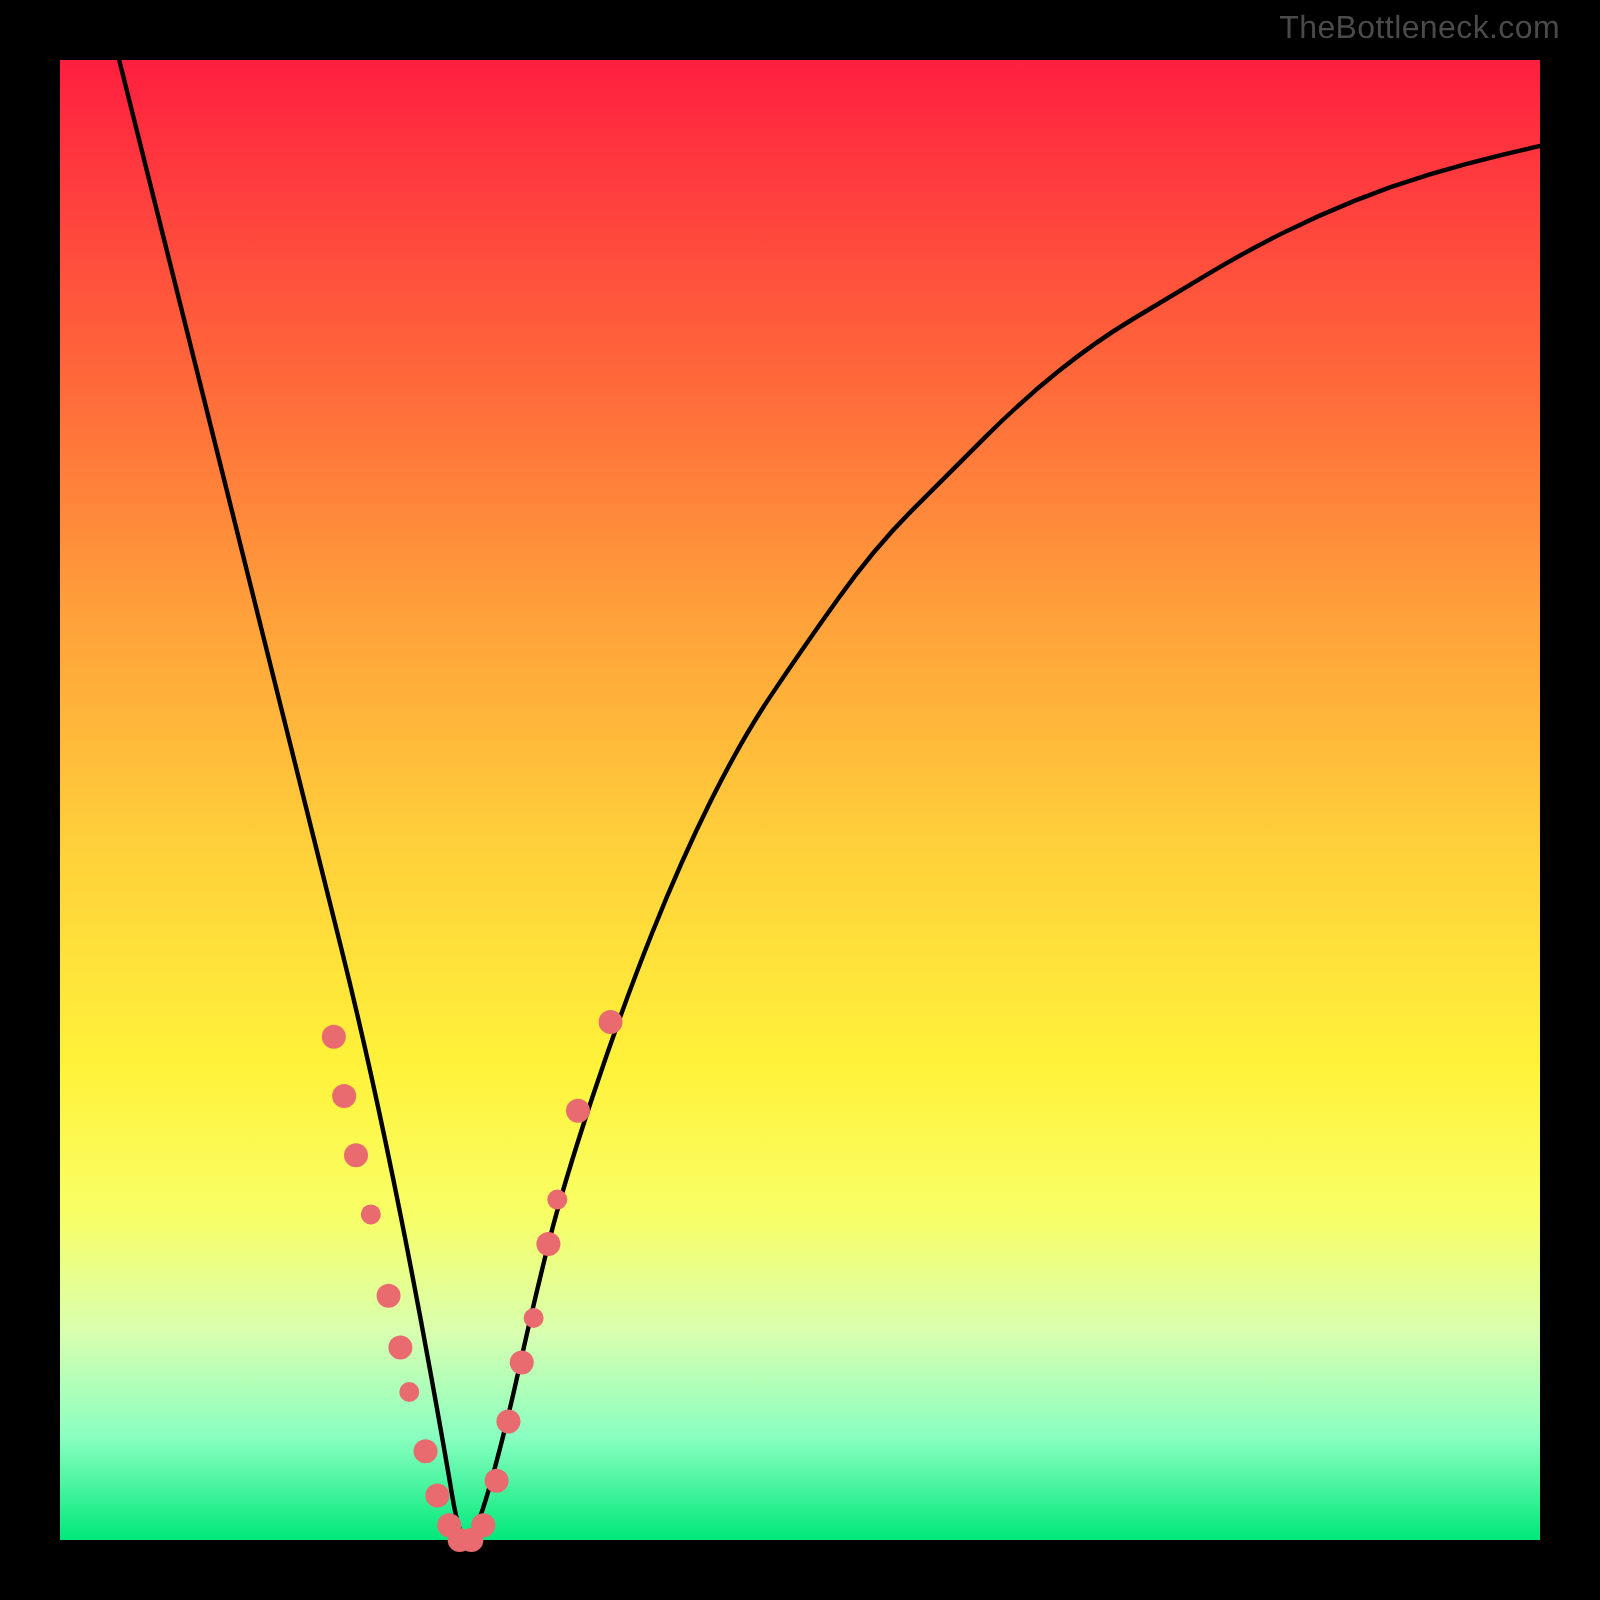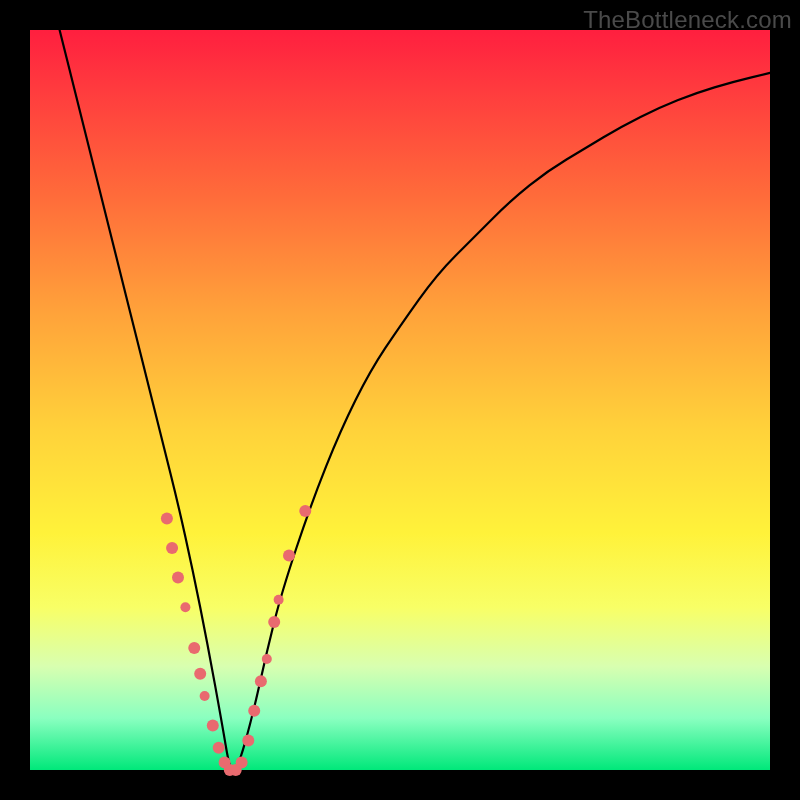--- a/index.html
+++ b/index.html
@@ -25,23 +25,23 @@
       #ffd23a 54%,
       #fff23a 68%,
       #f8ff66 78%,
       #d8ffb0 86%,
       #8affc0 93%,
       #00e87a 100%);
   }
   .watermark {
     position: absolute;
     top: 6px;
-    right: 8px;
+    right: 20px;
     color: #4a4a4a;
-    font-size: 24px;
+    font-size: 16px;
     font-weight: 500;
     letter-spacing: 0.2px;
     user-select: none;
   }
   svg.curve {
     position: absolute;
     left: 30px;
     top: 30px;
     width: 740px;
     height: 740px;

